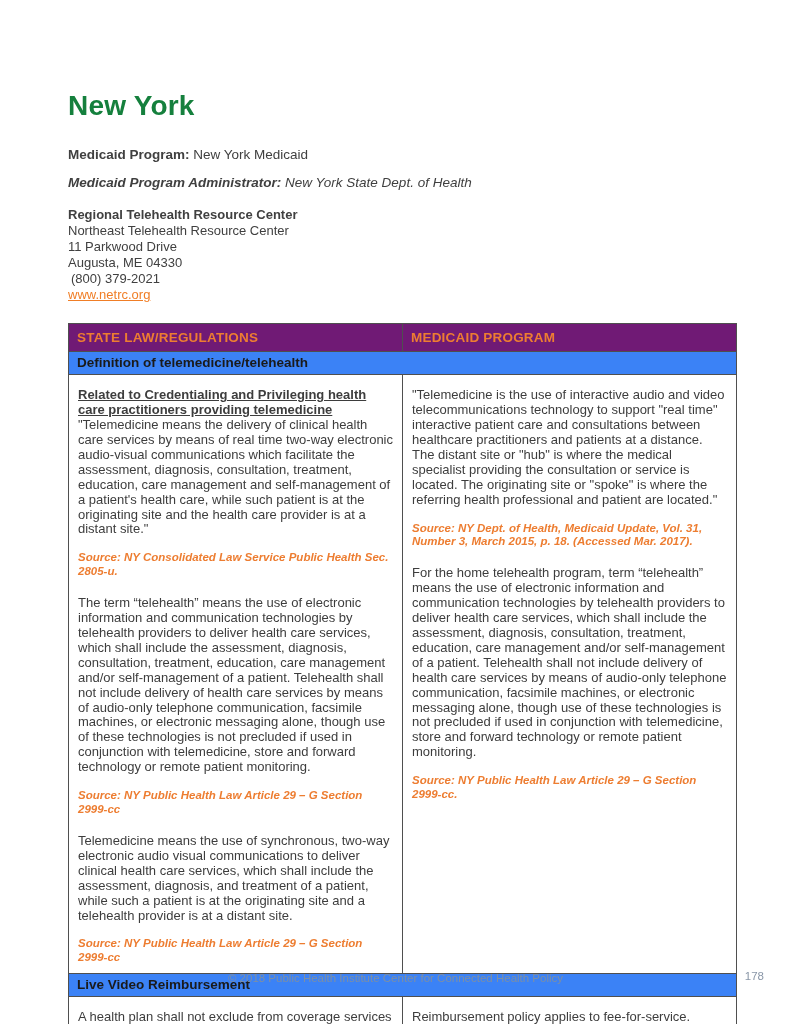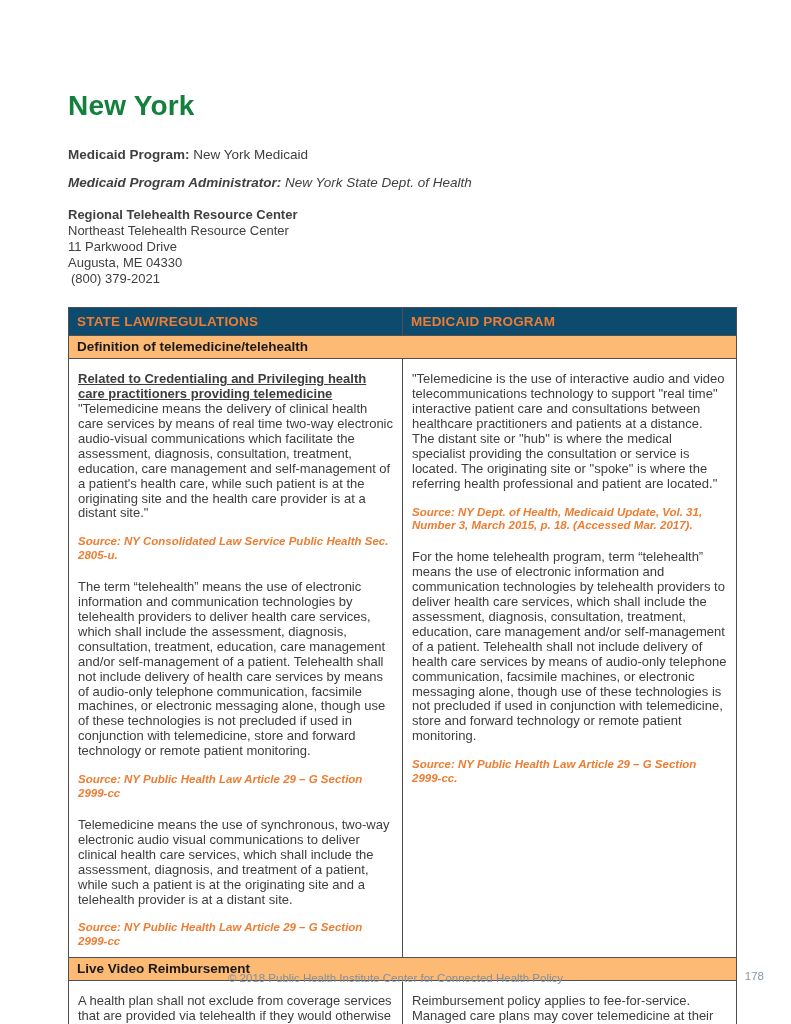--- a/index.html
+++ b/index.html
@@ -37,29 +37,29 @@
     width: 100%;
     margin-top: 20px;
     font-size: 13px;
   }
   .policy-table th, .policy-table td {
     border: 1.5px solid #4f4f4f;
     vertical-align: top;
     text-align: left;
   }
   .policy-table th {
-    background: #0c4a6e;
+    background: #701a75;
     color: #ED7D31;
     font-size: 13.5px;
     font-weight: bold;
     padding: 6px 8px;
     letter-spacing: 0.2px;
   }
   td.section-row {
-    background: #fdba74;
+    background: #3b82f6;
     font-weight: bold;
     color: #1a1a1a;
     font-size: 13.5px;
     padding: 3px 8px 4px;
   }
   td.content-cell {
     padding: 13px 9px 8px;
     line-height: 1.15;
     width: 50%;
     color: #3d3d3d;
@@ -112,20 +112,21 @@
     <span class="label">Medicaid Program Administrator:</span>
     <span>New York State Dept. of Health</span>
   </div>
 
   <div class="rtrc-block">
     <div class="heading">Regional Telehealth Resource Center</div>
     <div>Northeast Telehealth Resource Center</div>
     <div>11 Parkwood Drive</div>
     <div>Augusta, ME 04330</div>
     <div class="phone">(800) 379-2021</div>
+    <div><a href="#" class="weblink">www.netrc.org</a></div>
   </div>
 
   <table class="policy-table">
     <colgroup>
         <col style="width:50%">
         <col style="width:50%">
       </colgroup>
     <thead>
       <tr>
         <th>STATE LAW/REGULATIONS</th>

